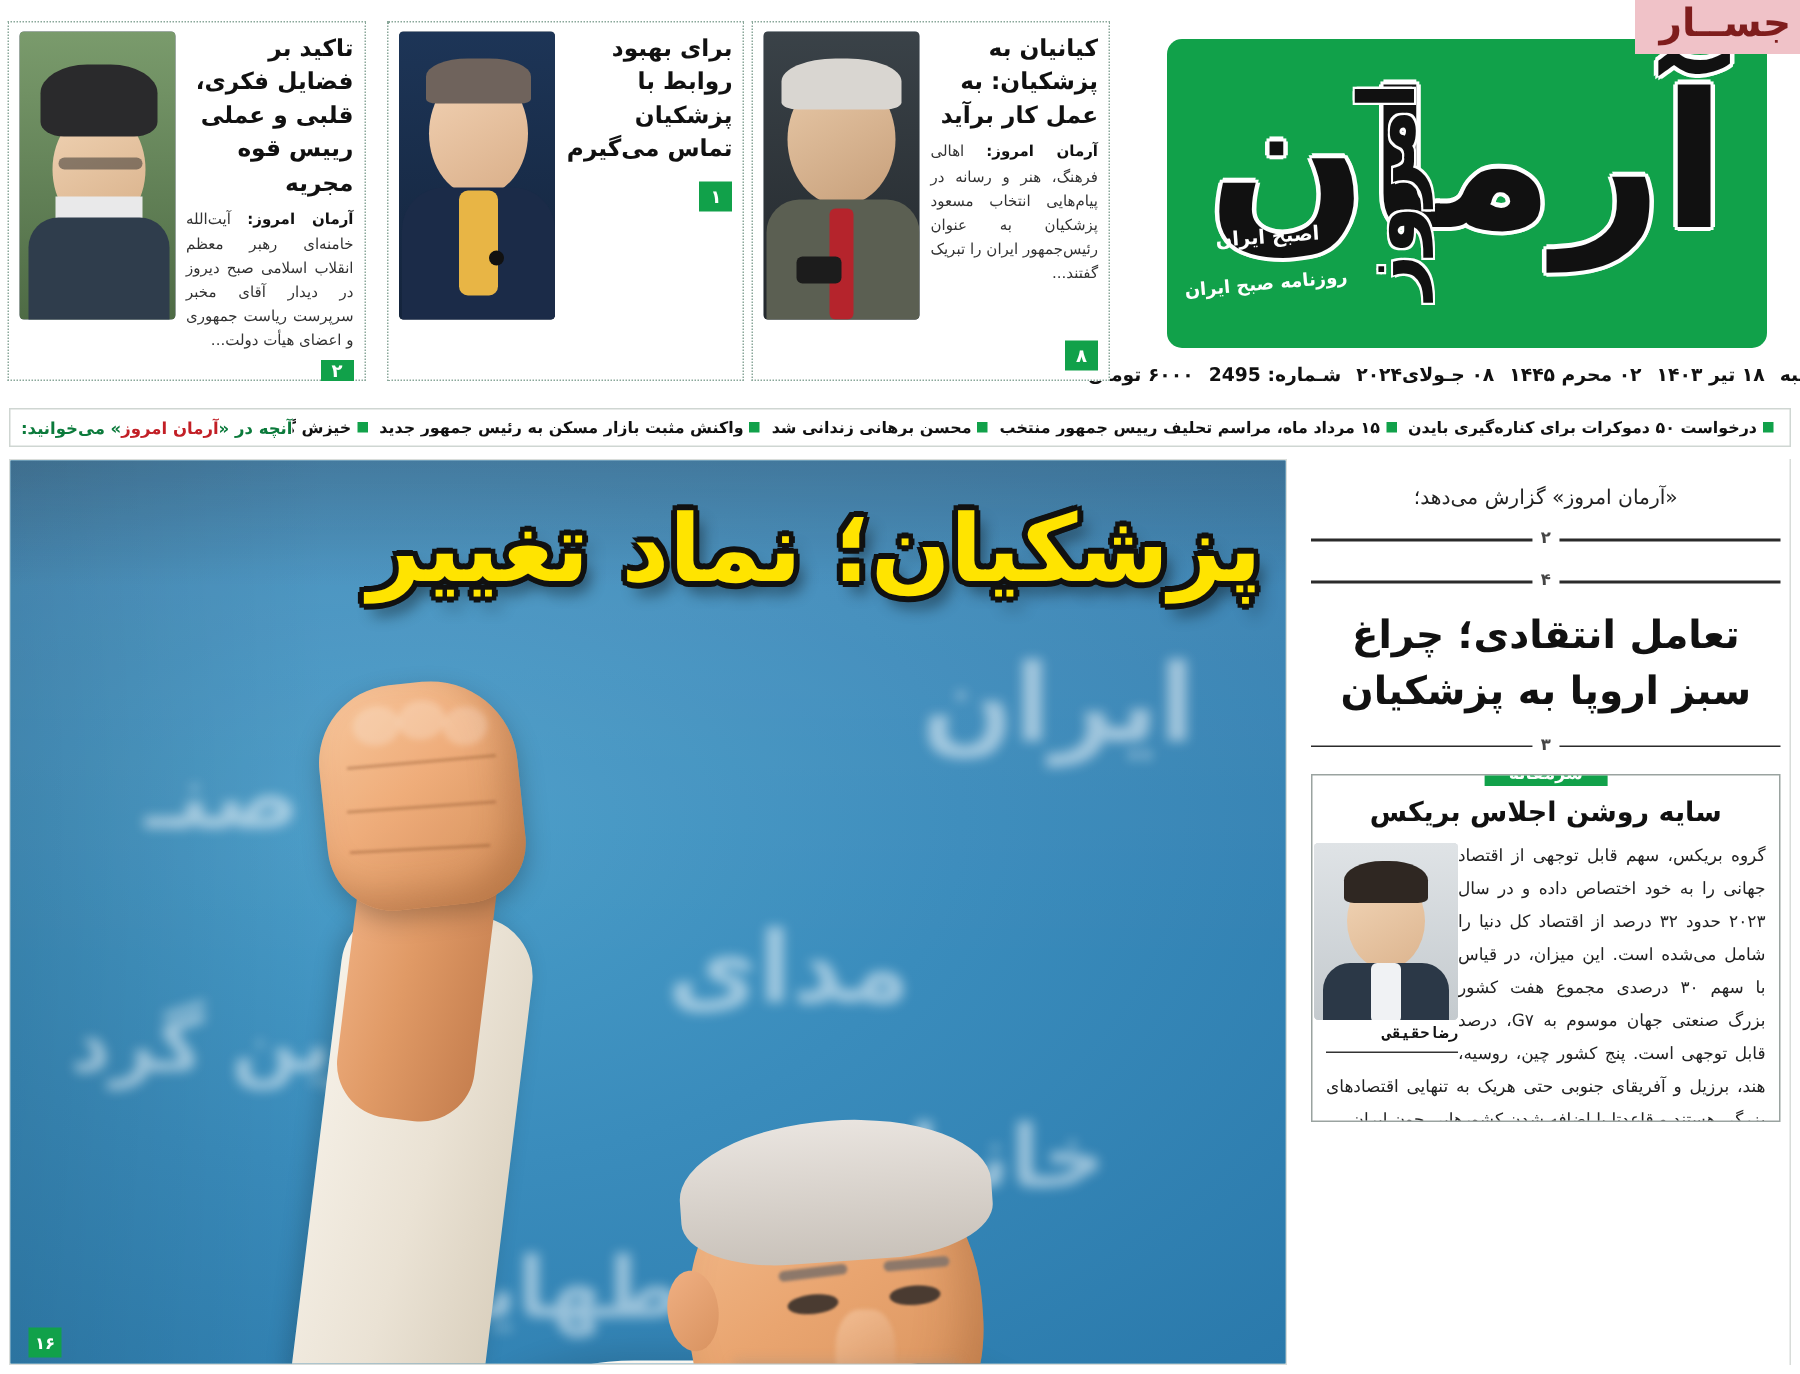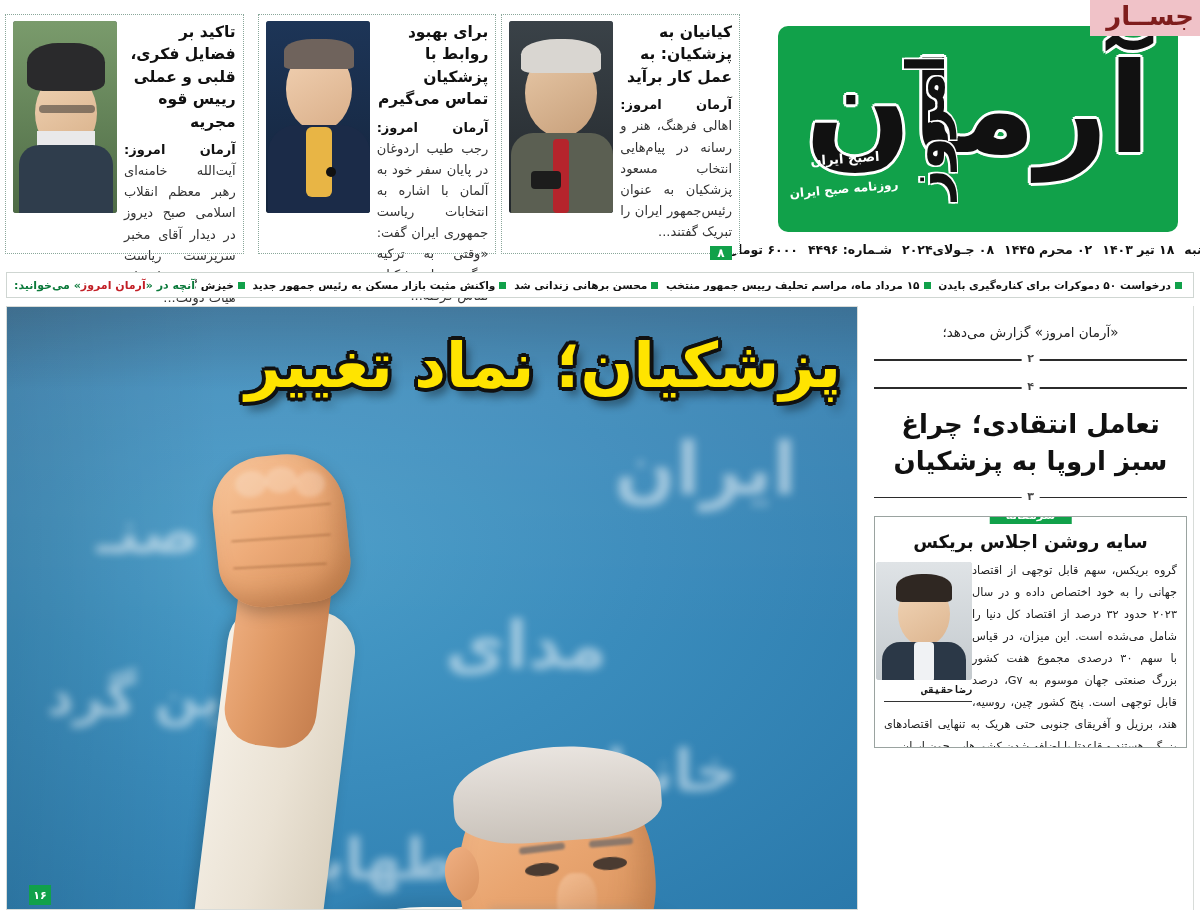--- a/index.html
+++ b/index.html
@@ -85,21 +85,21 @@
   .teaser-photo{
     width:104px;height:192px;flex:0 0 104px;
     background:#55606a;border-radius:3px;overflow:hidden;position:relative;
   }
   .teaser-txt{flex:1;display:flex;flex-direction:column;}
   .t-title{
     font-size:15.5px;font-weight:bold;color:#111;line-height:1.45;
     text-align:right;margin-bottom:6px;
   }
   .t-body{
-    font-size:13px;color:#333;line-height:1.62;text-align:justify;
+    font-size:10px;color:#333;line-height:1.62;text-align:justify;
     flex:1;
   }
   .t-body b{color:#111;}
   .pagebadge{
     width:22px;height:20px;background:#11a14a;color:#fff;
     display:flex;align-items:center;justify-content:center;
     font-size:12px;font-weight:bold;margin-top:4px;
   }
 
   
@@ -220,21 +220,21 @@
   .headline{
     position:absolute;right:16px;top:22px;z-index:4;
     font-size:62px;font-weight:bold;color:#ffe400;white-space:nowrap;
     letter-spacing:-1px;
     text-shadow:
       -3px -3px 0 #111, 3px -3px 0 #111, -3px 3px 0 #111, 3px 3px 0 #111,
       -4px 0 0 #111, 4px 0 0 #111, 0 -4px 0 #111, 0 4px 0 #111,
       6px 8px 10px rgba(0,0,0,0.45);
   }
   .photo-pagebadge{
-    position:absolute;left:22px;bottom:4px;width:22px;height:20px;z-index:5;
+    position:absolute;left:12px;bottom:4px;width:22px;height:20px;z-index:5;
     background:#11a14a;color:#fff;font-size:11px;font-weight:bold;
     display:flex;align-items:center;justify-content:center;
   }
 
   
   .sidebar{
     position:absolute;right:6px;top:306px;width:330px;height:604px;
     box-sizing:border-box;padding:0 6px 0 10px;
     border-right:1px solid #d8dcd9;
   }
@@ -316,21 +316,21 @@
 
       <div class="dateline">
         <span>دوشنبه</span>
         <span class="sq"></span>
         <span>۱۸ تیر ۱۴۰۳</span>
         <span class="sq"></span>
         <span>۰۲ محرم ۱۴۴۵</span>
         <span class="sq"></span>
         <span>۰۸ جـولای۲۰۲۴</span>
         <span class="sq"></span>
-        <span>شـماره: ۴۴۹۶</span>
+        <span>شـماره: 2495</span>
         <span class="sq"></span>
         <span>۶۰۰۰ تومان</span>
       </div>
     </div>
 
     <div class="teasers">
 
       <div class="teaser">
         <div class="teaser-txt">
           <div class="t-title">تاکید بر فضایل فکری، قلبی و عملی رییس قوه مجریه</div>
@@ -345,23 +345,20 @@
           <div class="ph-face" style="left:14px;top:22px;width:78px;height:48px;border-radius:40% 40% 20% 20%;background:#2a2a2c;"></div>
           <div class="ph-face" style="left:24px;top:110px;width:58px;height:52px;border-radius:0 0 50% 50%;background:#e9e9ea;"></div>
           <div class="ph-face" style="left:6px;top:124px;width:94px;height:70px;border-radius:20px 20px 0 0;background:#2f3d4c;"></div>
           <div class="ph-face" style="left:26px;top:84px;width:56px;height:8px;border-radius:4px;background:rgba(40,40,40,.5);"></div>
         </div>
       </div>
 
       <div class="teaser">
         <div class="teaser-txt">
           <div class="t-title">برای بهبود روابط با پزشکیان تماس می‌گیرم</div>
-          <div class="t-body">
-            <b>آرمان امروز:</b><span> رجب طیب اردوغان در پایان سفر خود به آلمان با اشاره به انتخابات ریاست جمهوری ایران گفت: «وقتی به ترکیه برگردیم با پزشکیان تماس گرفته...</span>
-          </div>
           <div class="pagebadge">۱</div>
         </div>
         <div class="teaser-photo">
           <div class="ph ph-blue"></div>
           <div class="ph-face" style="left:20px;top:26px;width:66px;height:84px;background:linear-gradient(150deg,#f2d2b4,#d9ae88);"></div>
           <div class="ph-face" style="left:18px;top:18px;width:70px;height:30px;border-radius:40% 40% 10% 10%;background:#6f635c;"></div>
           <div class="ph-face" style="left:2px;top:104px;width:102px;height:92px;border-radius:28px 28px 0 0;background:#1b2b48;"></div>
           <div class="ph-face" style="left:40px;top:106px;width:26px;height:70px;border-radius:6px;background:#e8b545;"></div>
           <div class="ph-face" style="left:60px;top:146px;width:10px;height:10px;border-radius:50%;background:#111;"></div>
         </div>

